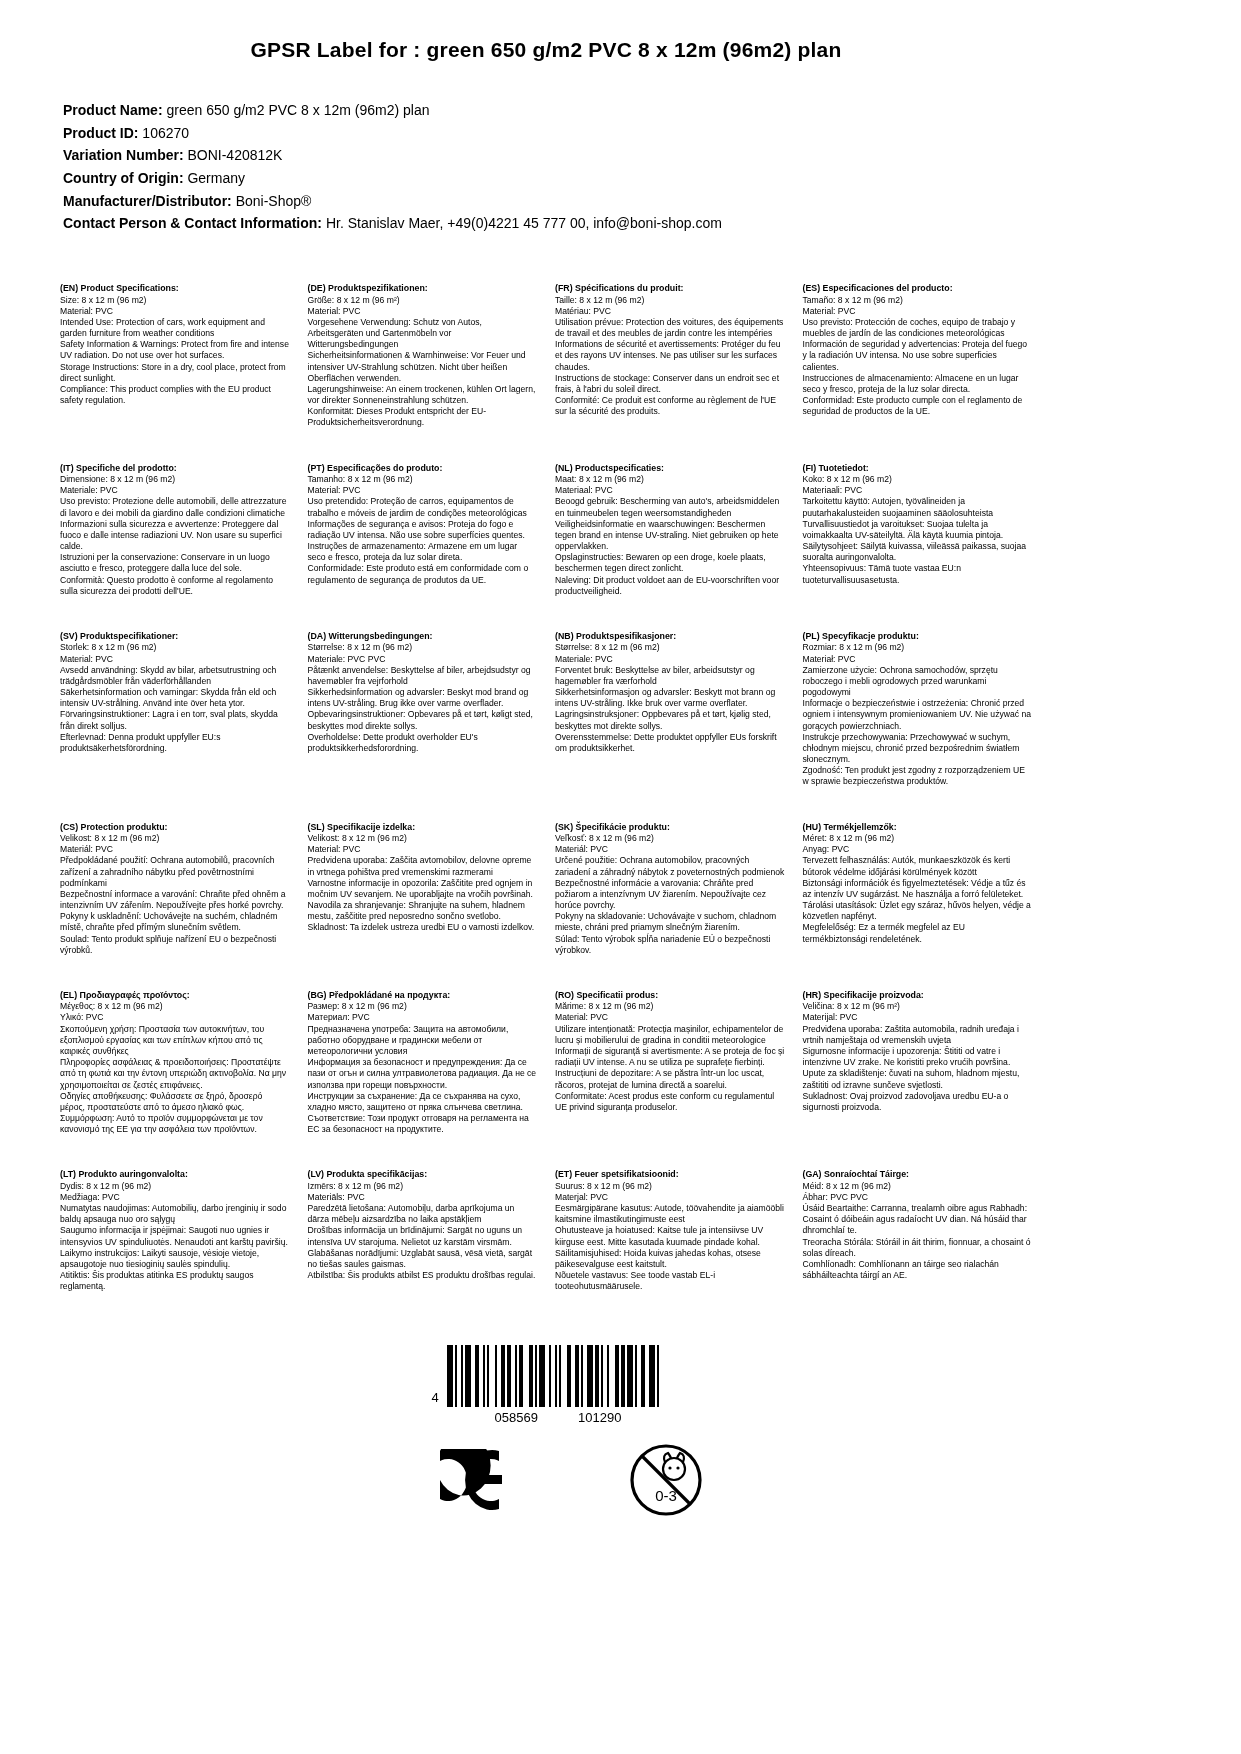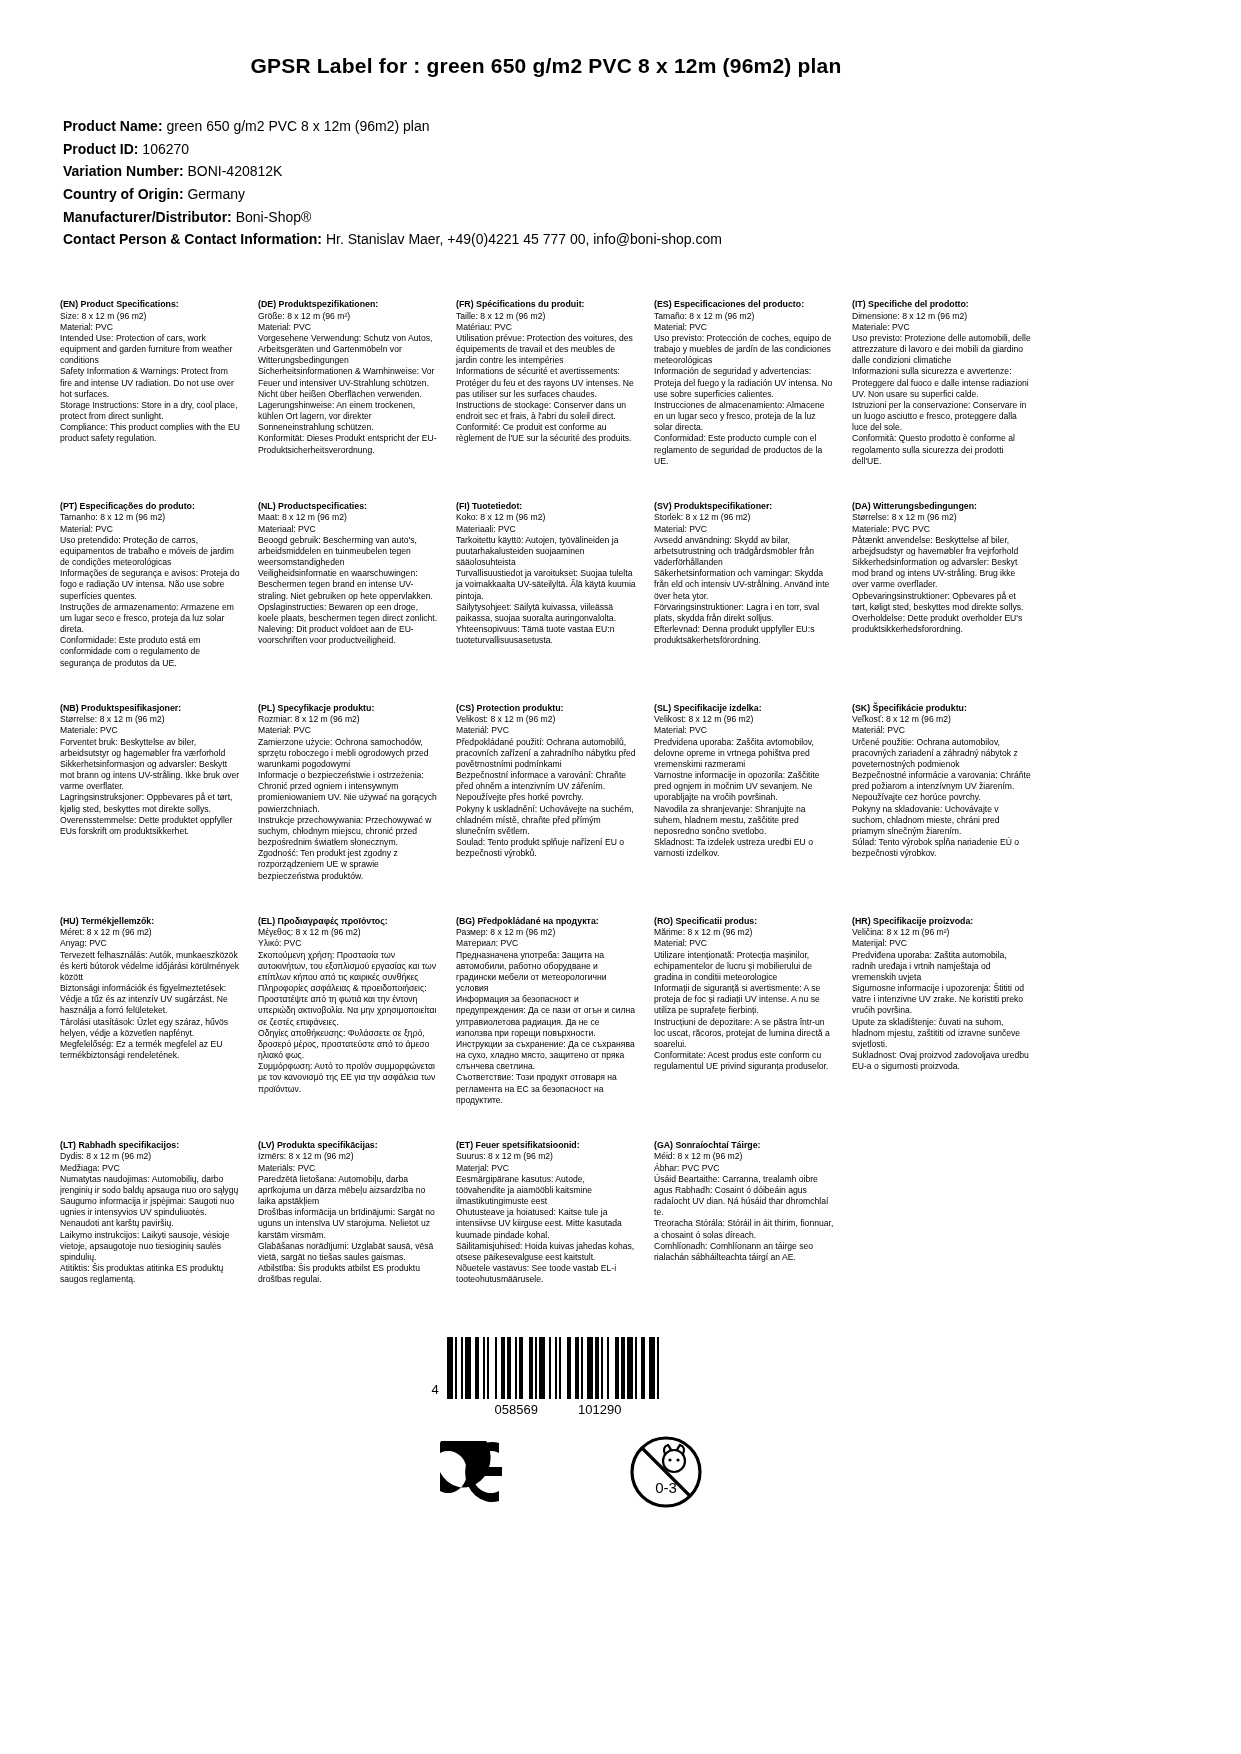--- a/index.html
+++ b/index.html
@@ -11,21 +11,21 @@
     width: 1241px;
     min-height: 1754px;
     font-family: "Liberation Sans", sans-serif;
     color: #000000;
     -webkit-font-smoothing: antialiased;
   }
   .page {
     width: 1092px;
     min-height: 1754px;
     box-sizing: border-box;
-    padding: 44px 60px 30px 60px;
+    padding: 28px 60px 30px 60px;
     position: relative;
   }
   .doc-title {
     text-align: center;
     font-size: 21px;
     font-weight: bold;
     margin: 10px 0 38px 0;
     letter-spacing: 0.2px;
   }
   .meta {
@@ -37,21 +37,21 @@
     margin-bottom: 1px;
   }
   .meta-label {
     font-weight: bold;
   }
   .meta-value {
     font-weight: normal;
   }
   .grid {
     display: grid;
-    grid-template-columns: repeat(5, 1fr);
+    grid-template-columns: repeat(4, 1fr);
     column-gap: 18px;
     row-gap: 34px;
     margin-top: 10px;
   }
   .cell {
     font-size: 8.6px;
     line-height: 1.30;
     overflow-wrap: break-word;
     word-break: break-word;
   }
@@ -328,21 +328,21 @@
     <div class="cell">
       <span class="cell-title">(HR) Specifikacije proizvoda:</span>
       <span class="cell-body">Veličina: 8 x 12 m (96 m²)
 Materijal: PVC
 Predviđena uporaba: Zaštita automobila, radnih uređaja i vrtnih namještaja od vremenskih uvjeta
 Sigurnosne informacije i upozorenja: Štititi od vatre i intenzivne UV zrake. Ne koristiti preko vrućih površina.
 Upute za skladištenje: čuvati na suhom, hladnom mjestu, zaštititi od izravne sunčeve svjetlosti.
 Sukladnost: Ovaj proizvod zadovoljava uredbu EU-a o sigurnosti proizvoda.</span>
     </div>
     <div class="cell">
-      <span class="cell-title">(LT) Rabhadh specifikacijos:</span>
+      <span class="cell-title">(LT) Produkto auringonvalolta:</span>
       <span class="cell-body">Dydis: 8 x 12 m (96 m2)
 Medžiaga: PVC
 Numatytas naudojimas: Automobilių, darbo įrenginių ir sodo baldų apsauga nuo oro sąlygų
 Saugumo informacija ir įspėjimai: Saugoti nuo ugnies ir intensyvios UV spinduliuotės. Nenaudoti ant karštų paviršių.
 Laikymo instrukcijos: Laikyti sausoje, vėsioje vietoje, apsaugotoje nuo tiesioginių saulės spindulių.
 Atitiktis: Šis produktas atitinka ES produktų saugos reglamentą.</span>
     </div>
     <div class="cell">
       <span class="cell-title">(LV) Produkta specifikācijas:</span>
       <span class="cell-body">Izmērs: 8 x 12 m (96 m2)

